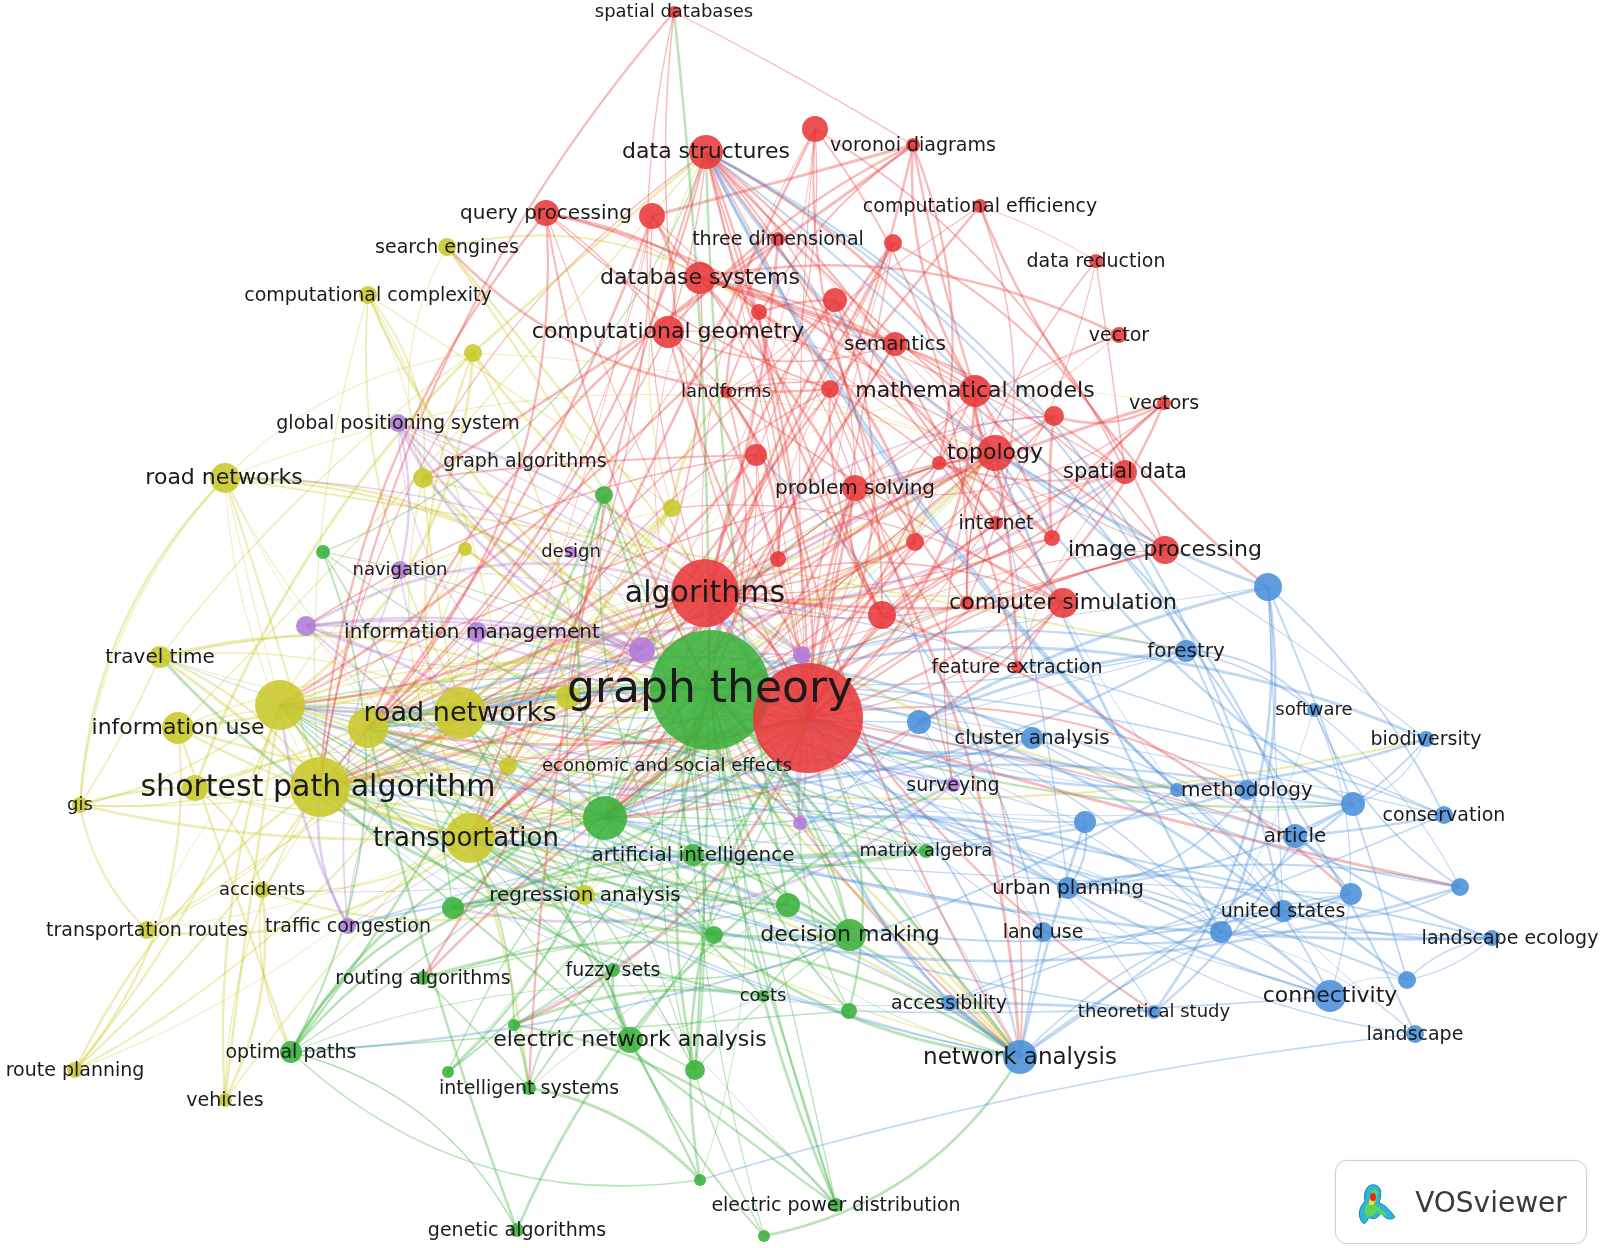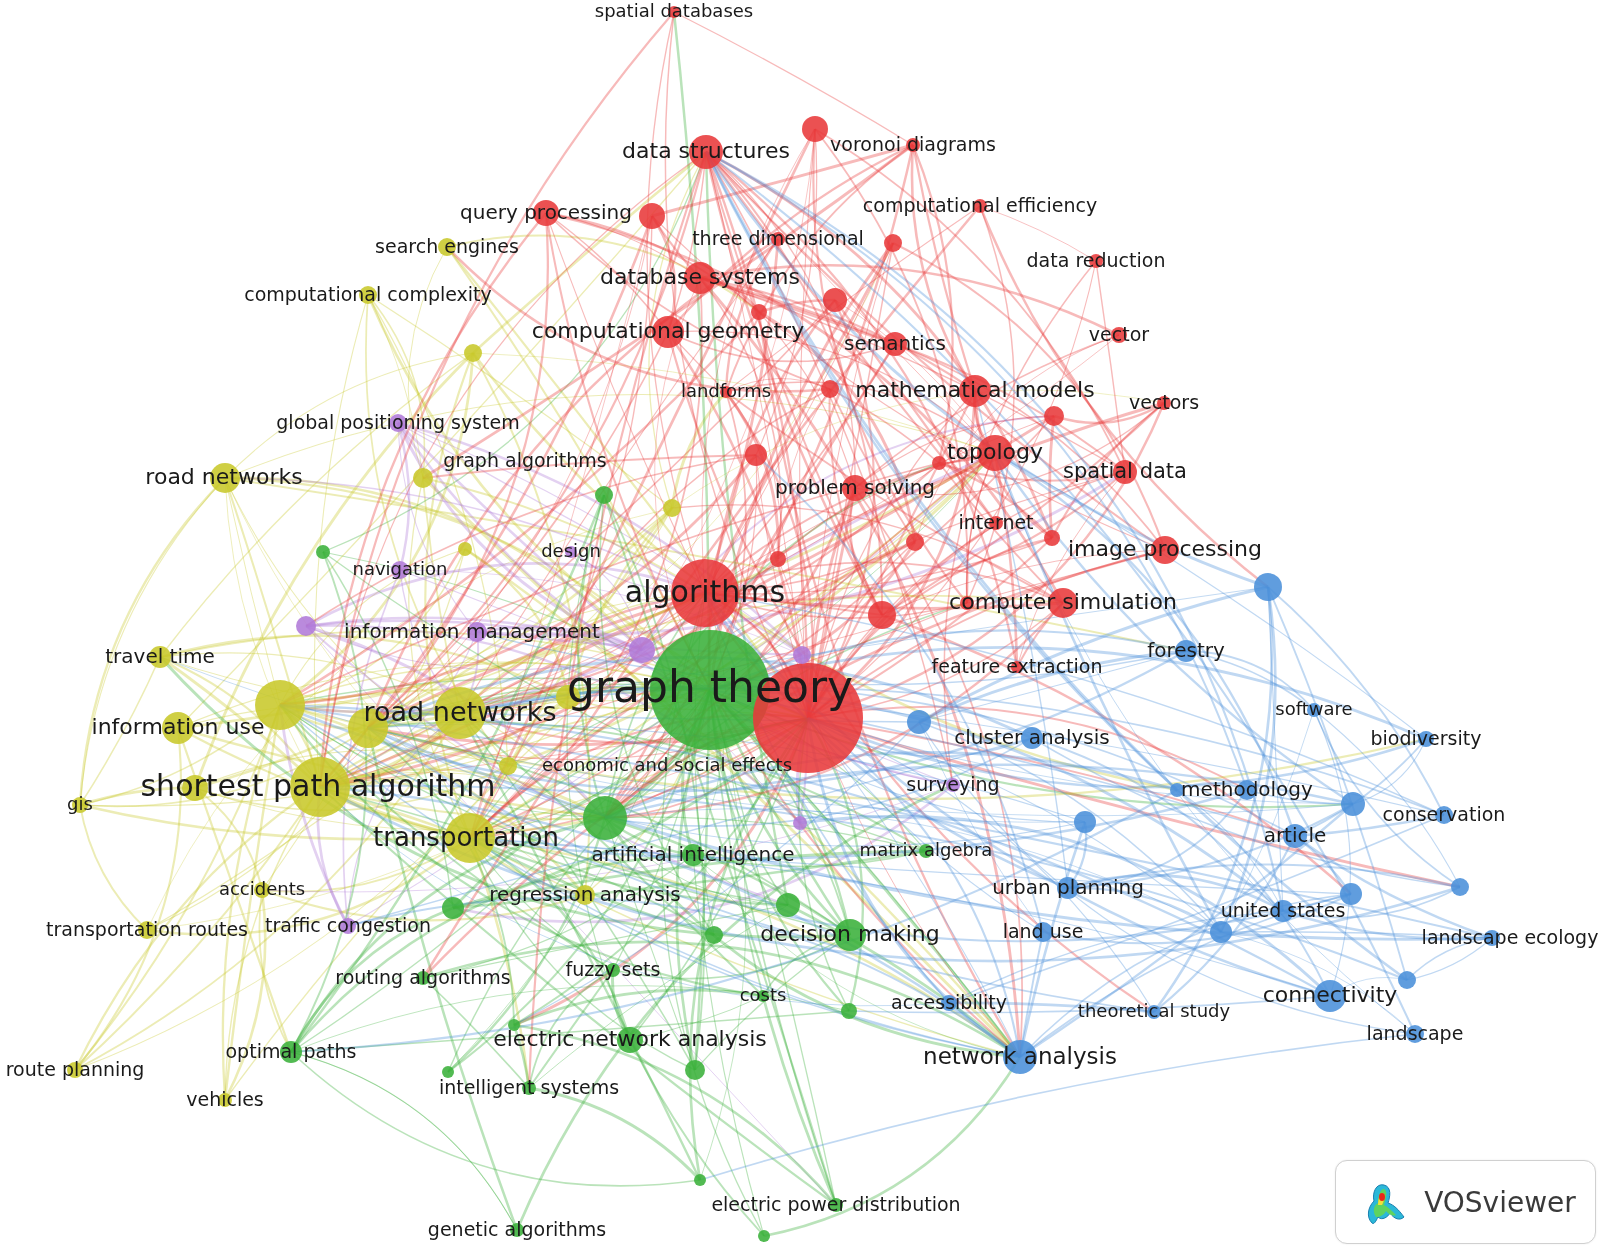--- a/index.html
+++ b/index.html
@@ -3,21 +3,21 @@
 <meta charset="utf-8">
 <style>
   html, body { margin: 0; padding: 0; background: #ffffff; }
   body { width: 1600px; height: 1248px; position: relative; overflow: hidden;
          font-family: "DejaVu Sans", sans-serif; }
   #canvas { position: absolute; left: 0; top: 0; width: 1600px; height: 1248px; }
   .node-label { fill: #1a1a1a; font-family: "DejaVu Sans", sans-serif; dominant-baseline: middle; text-anchor: middle; }
   .logo-box { position: absolute; left: 1335px; top: 1160px; width: 250px; height: 82px;
               border: 1px solid #d0d0d0; border-radius: 12px; background: #fff;
               display: flex; align-items: center; justify-content: center; gap: 16px;
-              box-shadow: 0 0 2px rgba(0,0,0,0.08); padding-left: 9px; }
+              box-shadow: 0 0 2px rgba(0,0,0,0.08); }
   .logo-text { font-family: "DejaVu Sans", sans-serif; font-size: 28px; color: #3a3a3a; }
   .logo-icon { width: 44px; height: 50px; }
 </style>
 </head>
 <body>
 
 <svg id="canvas" viewBox="0 0 1600 1248" xmlns="http://www.w3.org/2000/svg">
   <g id="edges">
       <path d="M710,690 Q811.3627936385459,794.5784036351166 850,935" fill="none" stroke="#3ab03a" stroke-opacity="0.35" stroke-width="1.78"></path>
       <path d="M710,690 Q749.97423696845,953.133487654321 836,1205" fill="none" stroke="#3ab03a" stroke-opacity="0.35" stroke-width="1.70"></path>

